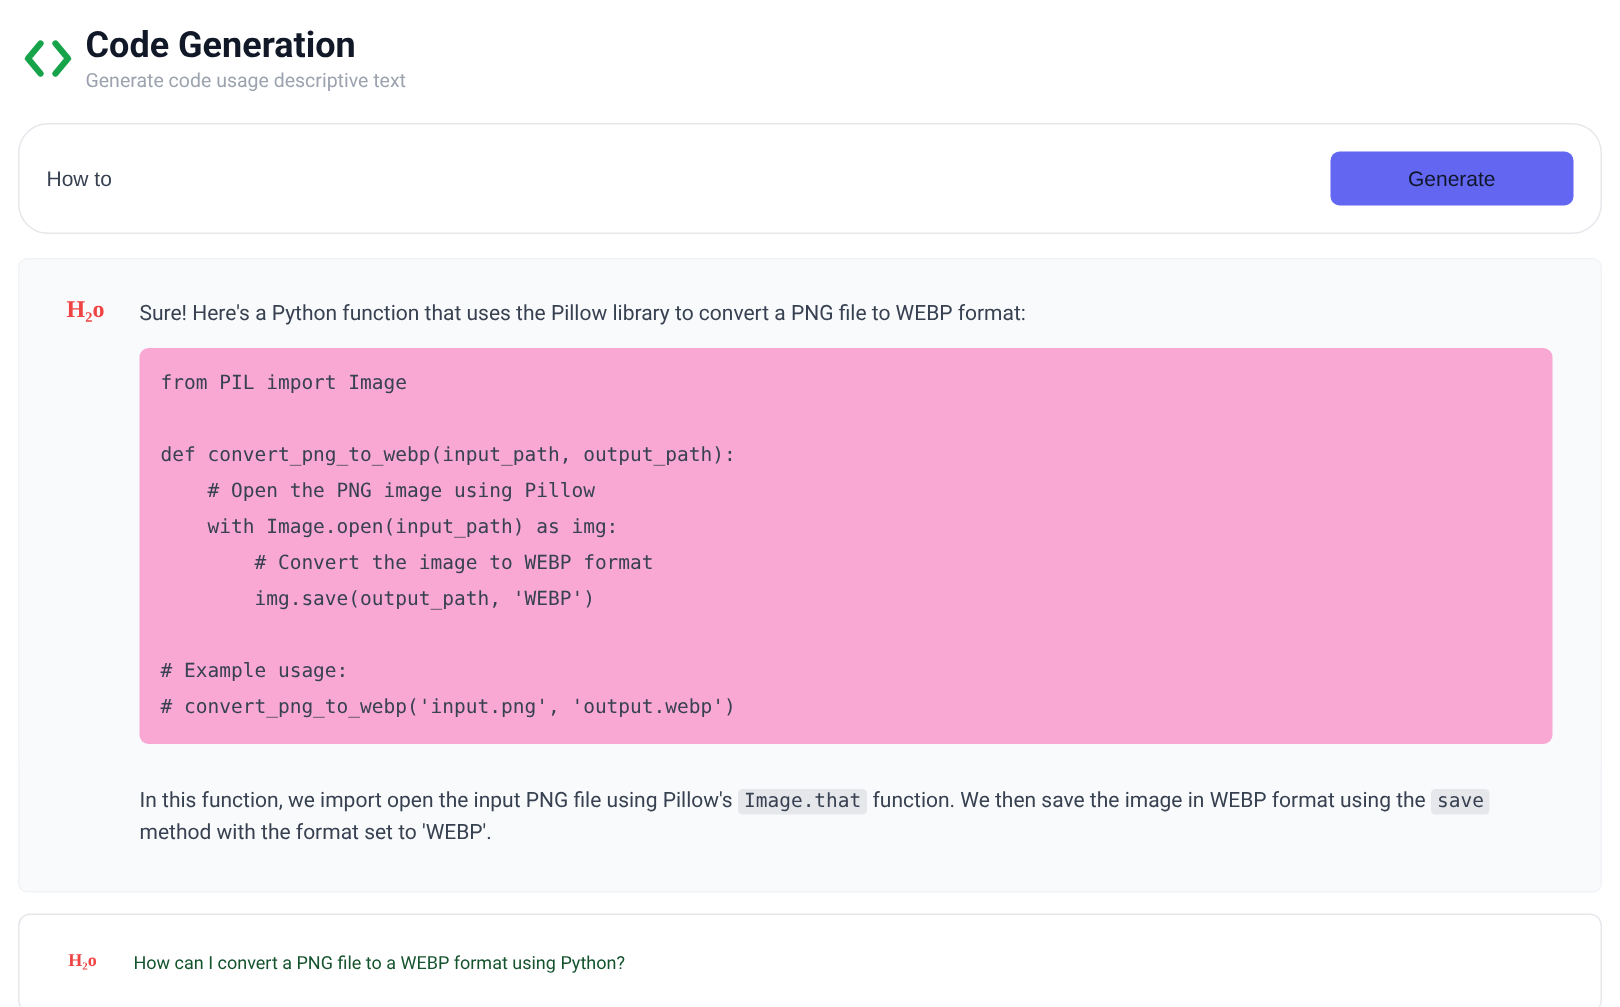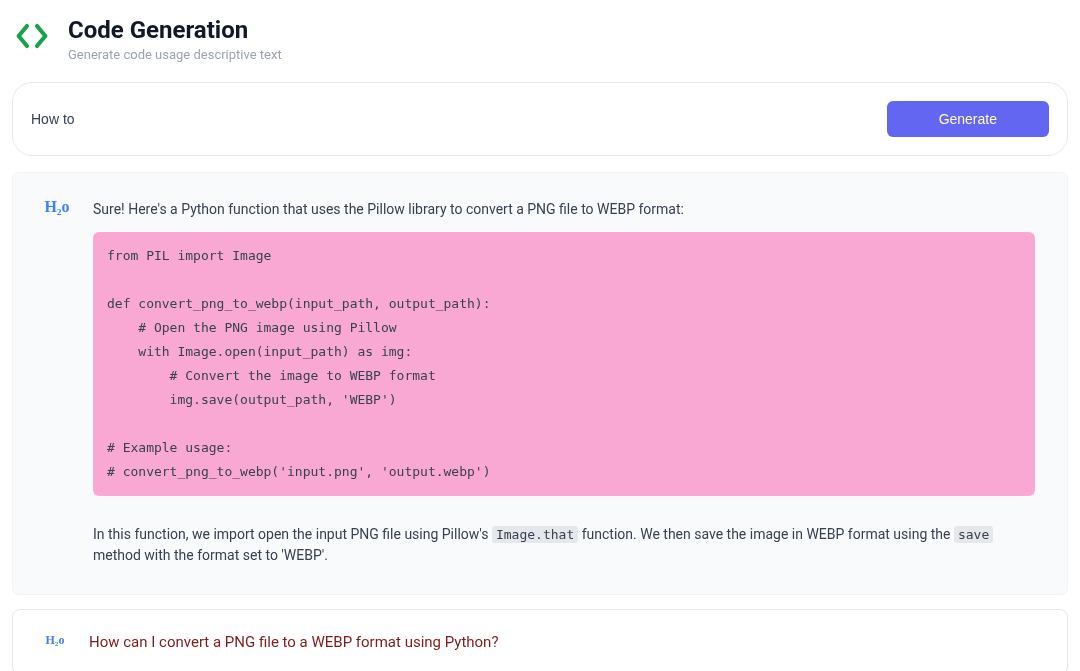--- a/index.html
+++ b/index.html
@@ -7,22 +7,22 @@
     font-family: -apple-system, BlinkMacSystemFont, "Segoe UI", Roboto, Helvetica, Arial, sans-serif;
     background: #ffffff;
     color: #1f2937;
     width: 1080px;
     height: 671px;
     overflow: hidden;
     padding: 12px;
   }
   .header {
     display: flex;
-    align-items: flex-start;
-    gap: 16px;
+    align-items: center;
+    gap: 5px;
     padding: 4px 0 8px 0;
   }
   .header-icon {
     width: 40px; height: 40px;
     display: flex; align-items: center; justify-content: center;
   }
   .titles h1 {
     font-size: 24px;
     font-weight: 700;
     color: #111827;
@@ -45,21 +45,21 @@
   .input-text {
     flex: 1;
     border: none;
     outline: none;
     font-size: 14px;
     color: #374151;
     background: transparent;
   }
   .generate-btn {
     background: #6366f1;
-    color: #fef9c3;
+    color: #0f172a;
     border: none;
     border-radius: 6px;
     padding: 10px 52px;
     font-size: 14px;
     font-weight: 500;
     cursor: pointer;
   }
   .response-card {
     background: #f9fafb;
     border: 1px solid #f1f3f6;
@@ -70,21 +70,21 @@
     gap: 24px;
   }
   .avatar {
     width: 24px; height: 24px;
     flex-shrink: 0;
     border-radius: 4px;
     display: flex; align-items: center; justify-content: center;
     font-family: "Brush Script MT", cursive;
     font-size: 16px;
     font-weight: bold;
-    color: #3b82f6;
+    color: #ef4444;
     margin-top: -4px;
   }
   .avatar.small { font-size: 12px; }
   .response-body {
     flex: 1;
     font-size: 14px;
     color: #374151;
     line-height: 1.5;
   }
   .response-intro { margin-bottom: 12px; }
@@ -109,21 +109,21 @@
   .history-card {
     border: 1px solid #e5e7eb;
     border-radius: 8px;
     margin-top: 14px;
     padding: 22px 30px;
     display: flex;
     align-items: center;
     gap: 22px;
     background: #fff;
   }
-  .history-text { font-size: 15px; color: #7f1d1d; }
+  .history-text { font-size: 12px; color: #14532d; }
 </style>
 </head>
 <body>
 
 <div class="header">
   <div class="header-icon">
     <svg width="40" height="40" viewBox="0 0 48 48" fill="none" stroke="#16a34a" stroke-width="5" stroke-linecap="round" stroke-linejoin="round">
       <polyline points="18 12 8 24 18 36"></polyline>
       <polyline points="30 12 40 24 30 36"></polyline>
     </svg>

